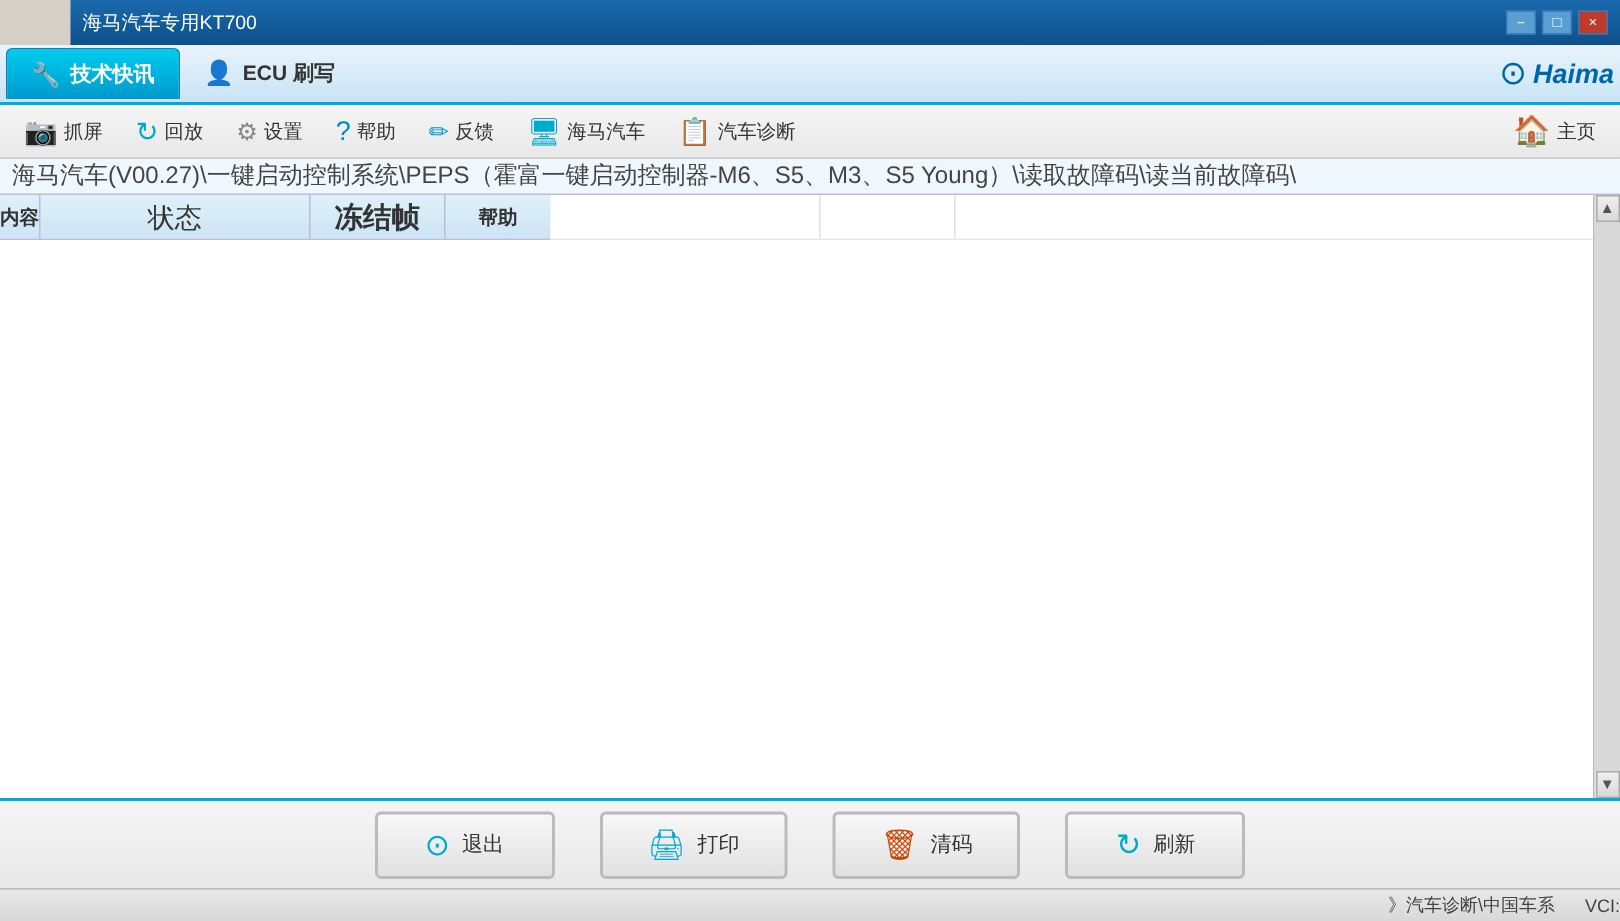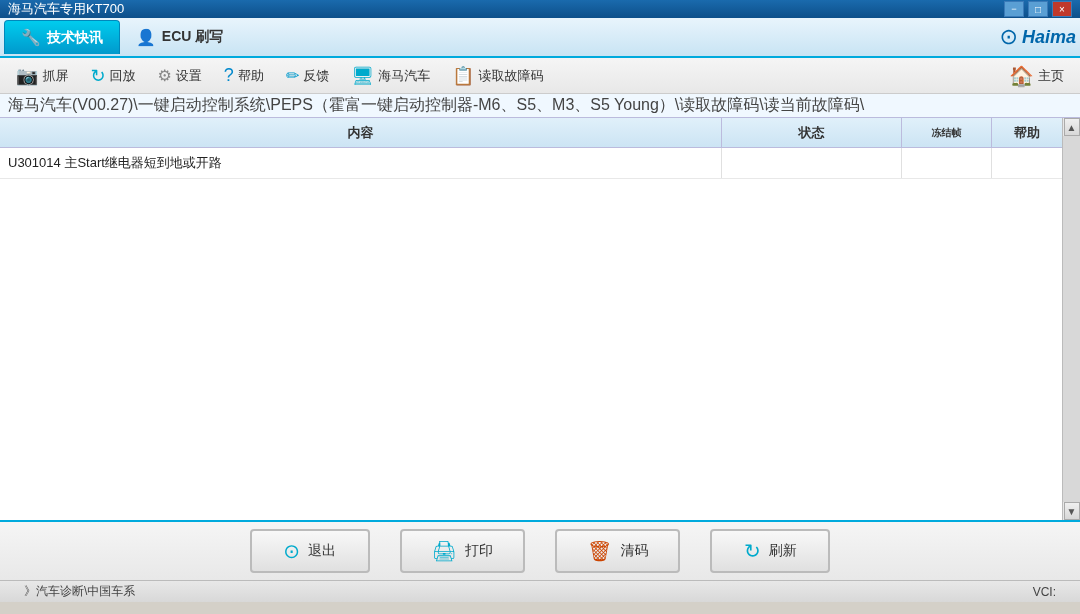--- a/index.html
+++ b/index.html
@@ -10,26 +10,27 @@
       width: 1080px;
       height: 614px;
       overflow: hidden;
       position: relative;
     }
 
     
     .title-bar {
       background: linear-gradient(to bottom, #1a6aad, #0d4f8a);
       color: white;
-      height: 18px;
+      height: 30px;
       display: flex;
       align-items: center;
       justify-content: space-between;
       padding: 0 8px;
       user-select: none;
+      margin-left: 47px;
     }
     .title-bar-title {
       font-size: 13px;
       color: white;
     }
     .title-bar-controls {
       display: flex;
       gap: 4px;
     }
     .title-bar-btn {
@@ -135,21 +136,20 @@
     .content-area {
       display: flex;
       height: calc(614px - 30px - 40px - 36px - 24px - 60px - 22px);
       background: white;
     }
 
     
     .fault-table {
       flex: 1;
       display: flex;
-      flex-direction: column;
       overflow: hidden;
     }
     .table-header {
       display: flex;
       background: linear-gradient(to bottom, #e0f0fa, #cce4f4);
       border-bottom: 1px solid #bbd;
       height: 30px;
     }
     .col-content {
       flex: 1;
@@ -160,33 +160,33 @@
       font-weight: bold;
       color: #333;
       font-size: 13px;
     }
     .col-status {
       width: 180px;
       border-right: 1px solid #bbd;
       display: flex;
       align-items: center;
       justify-content: center;
-      font-weight: bold;
-      color: #333;
-      font-size: 13px;
+      font-weight: normal;
+      color: #333;
+      font-size: 18px;
     }
     .col-freeze {
       width: 90px;
       border-right: 1px solid #bbd;
       display: flex;
       align-items: center;
       justify-content: center;
       font-weight: bold;
       color: #333;
-      font-size: 10px;
+      font-size: 19px;
     }
     .col-help {
       width: 70px;
       display: flex;
       align-items: center;
       justify-content: center;
       font-weight: bold;
       color: #333;
       font-size: 13px;
     }
@@ -289,24 +289,24 @@
       justify-content: center;
     }
 
     
     .status-bar {
       background: linear-gradient(to bottom, #e8e8e8, #d8d8d8);
       border-top: 1px solid #bbb;
       height: 22px;
       display: flex;
       align-items: center;
-      padding: 0 24px;
+      padding: 0 0;
       font-size: 12px;
       color: #444;
-      justify-content: space-between;
+      justify-content: flex-end;
       gap: 20px;
     }
 
     .cyan-icon {
       color: #00aacc;
       font-size: 18px;
     }
     .gray-icon {
       color: #888;
       font-size: 16px;
@@ -359,21 +359,21 @@
   <div class="toolbar-btn">
     <span style="color:#0099cc; font-size:16px;">✏</span>
     <span>反馈</span>
   </div>
   <div class="toolbar-btn">
     <span class="cyan-icon">🖥</span>
     <span>海马汽车</span>
   </div>
   <div class="toolbar-btn">
     <span class="cyan-icon">📋</span>
-    <span>读取故障码</span>
+    <span>汽车诊断</span>
   </div>
   <div class="home-btn" style="margin-left:auto;">
     <span style="font-size:20px;">🏠</span>
     <span>主页</span>
   </div>
 </div>
 
 <div class="breadcrumb">
   <span>海马汽车(V00.27)\一键启动控制系统\PEPS（霍富一键启动控制器-M6、S5、M3、S5 Young）\读取故障码\读当前故障码\</span>
 </div>
@@ -383,21 +383,20 @@
 
     <div class="table-header">
       <div class="col-content">内容</div>
       <div class="col-status">状态</div>
       <div class="col-freeze">冻结帧</div>
       <div class="col-help">帮助</div>
     </div>
 
     <div class="table-body">
       <div class="table-row">
-        <div class="cell-content">U301014  主Start继电器短到地或开路</div>
         <div class="cell-status"></div>
         <div class="cell-freeze"></div>
         <div class="cell-help"></div>
       </div>
     </div>
   </div>
 
   <div class="scrollbar-area">
     <div class="scrollbar-up">▲</div>
     <div class="scrollbar-track"></div>

